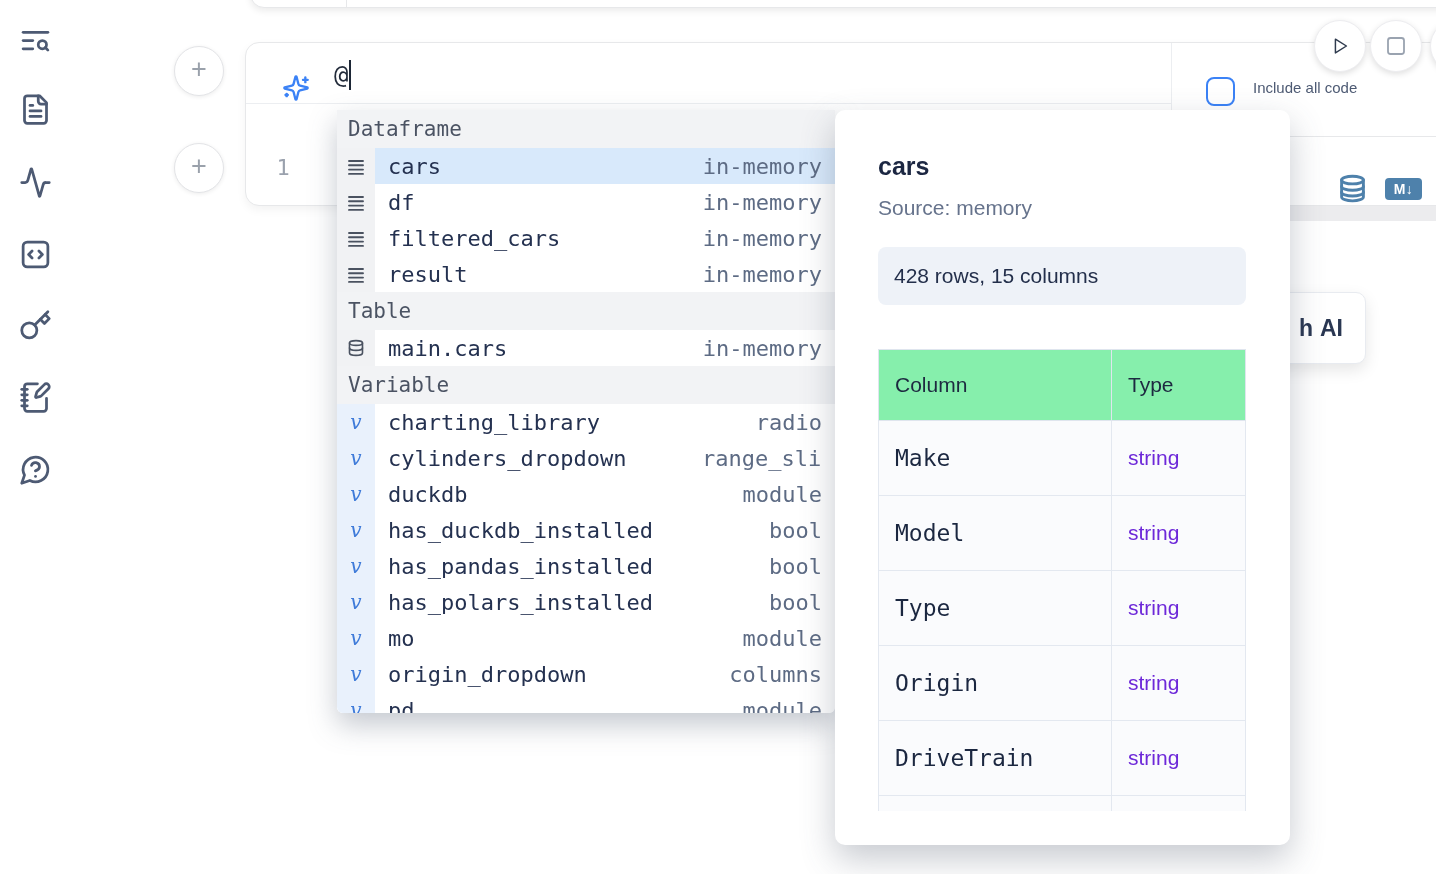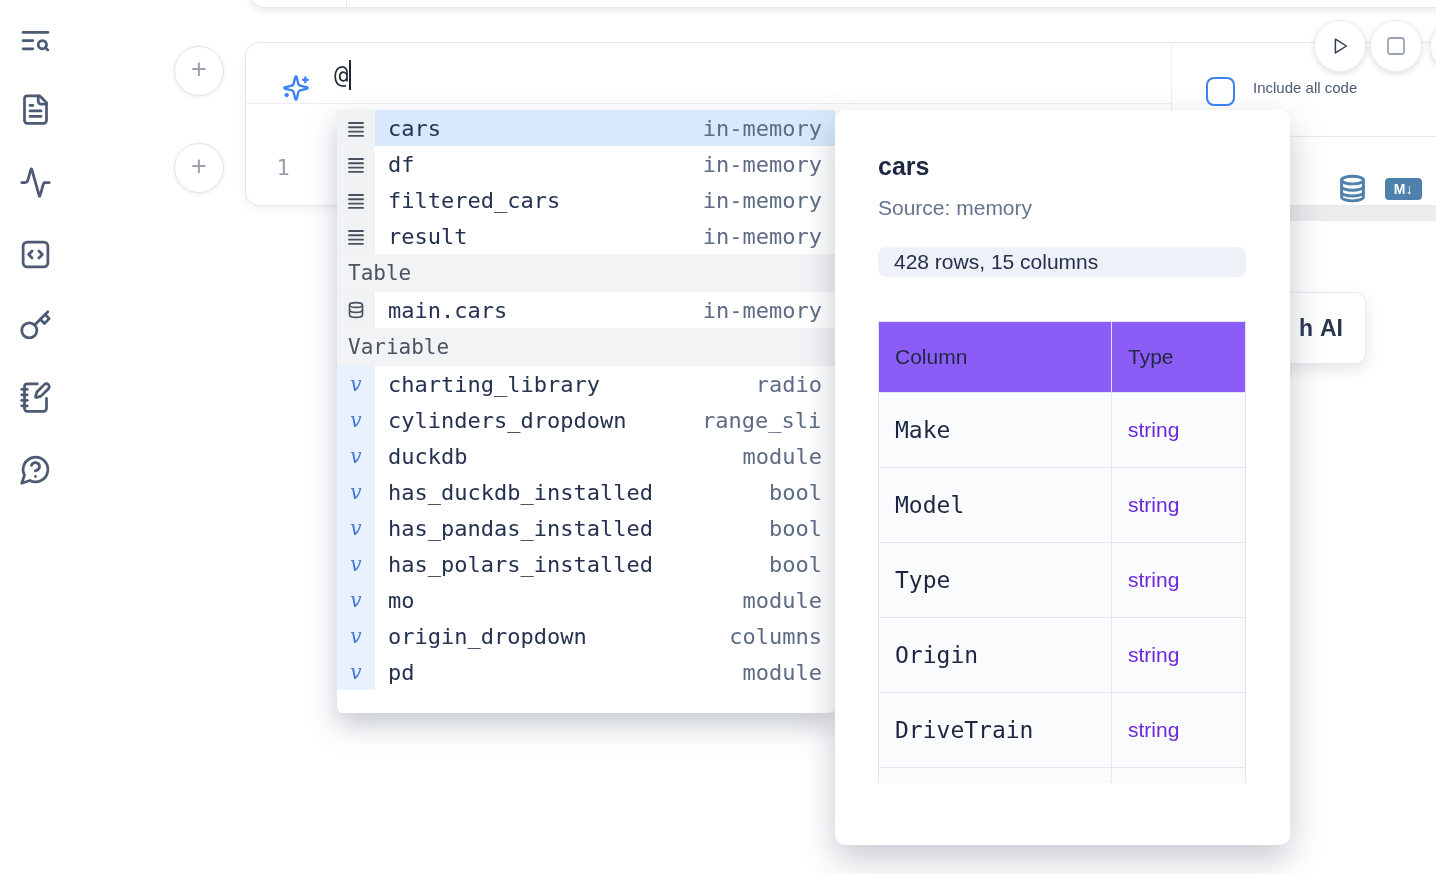--- a/index.html
+++ b/index.html
@@ -98,27 +98,27 @@
 
   
   .panel {
     position:absolute; left:835px; top:110px; width:455px; height:735px; background:#fff;
     border-radius:10px; box-shadow:0 14px 34px rgba(70,80,100,.3); z-index:20;
     padding:42px 44px 0 43px;
   }
   .panel-title { font-size:25px; font-weight:bold; color:#1c2742; }
   .panel-source { margin-top:15px; font-size:21px; color:#66738c; }
   .panel-badge {
-    margin-top:27px; height:30px; background:#eef2f8; border-radius:8px; font-size:21px;
+    margin-top:27px; height:58px; background:#eef2f8; border-radius:8px; font-size:21px;
     color:#232f4b; display:flex; align-items:center; padding-left:16px;
   }
   .table-wrap { margin-top:44px; height:462px; overflow:hidden; }
   .schema-table { width:100%; border-collapse:collapse; table-layout:fixed; }
   .schema-table th {
-    background:#8b5cf6; border:1px solid #dfe5ee; font-weight:400; font-size:21px;
+    background:#86efac; border:1px solid #dfe5ee; font-weight:400; font-size:21px;
     color:#1d2940; text-align:left; padding:23px 16px;
   }
   .schema-table th.col-name { width:233px; }
   .schema-table td {
     background:#fafbfd; border:1px solid #e3e8f0; padding:24px 16px;
   }
   .schema-table td.cell-name { font-family:"DejaVu Sans Mono", monospace; font-size:23px; color:#1b2740; }
   .schema-table td.cell-type { font-size:21px; color:#6d28d9; }
 </style>
 </head>
@@ -240,20 +240,21 @@
     </span>
   </div>
   <div class="run-btn more"></div>
 
   <div class="ai-btn">
     <span>h</span>
     <span>AI</span>
   </div>
 
   <div class="dropdown" id="dropdown">
+      <div class="ac-header">Dataframe</div>
       <div class="ac-row kind-dataframe selected">
     <span class="ac-gutter">
           <svg width="18" height="18" viewBox="0 0 18 18" stroke="#4a5260" stroke-width="1.9" stroke-linecap="round">
             <path d="M2 4h14"></path>
             <path d="M2 8.3h14"></path>
             <path d="M2 12.6h14"></path>
             <path d="M2 16.9h14"></path>
           </svg>
         </span>
     <span class="ac-main">

